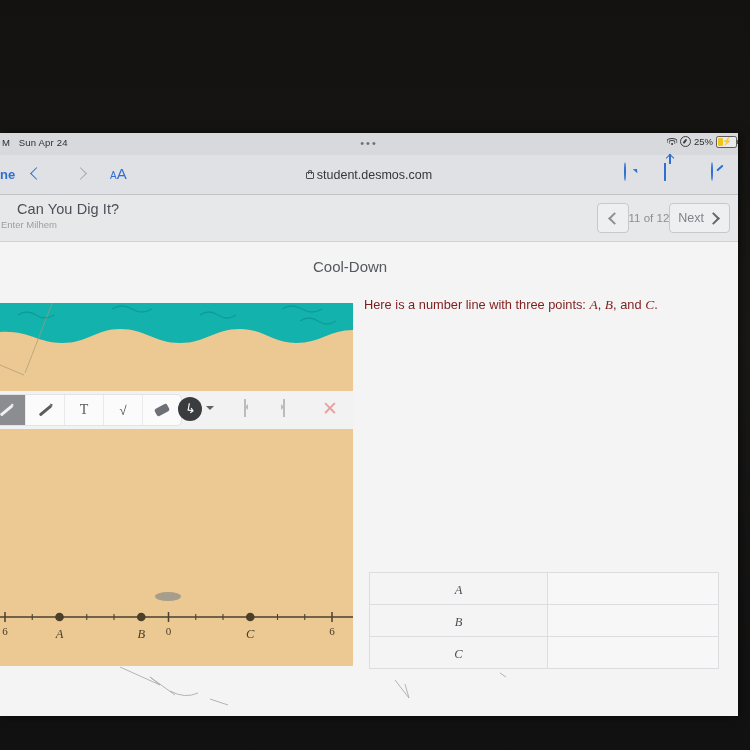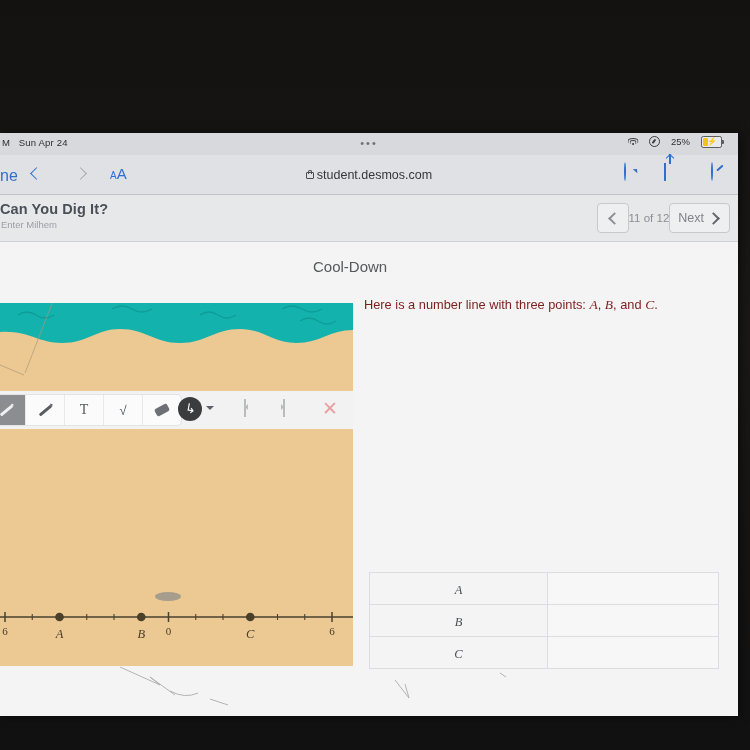--- a/index.html
+++ b/index.html
@@ -17,37 +17,37 @@
 
   
   .screen{position:absolute;left:0;top:133px;width:738px;height:583px;
           background:#ffffff;overflow:hidden;
           box-shadow:2px 0 9px rgba(0,0,0,.55);}
 
   
   .statusbar{position:relative;height:22px;background:#d7d9dc;}
   .sb-left{position:absolute;left:2px;top:4px;font-size:9.5px;color:#2d2f33;letter-spacing:.2px;}
   .sb-dots{position:absolute;left:0;right:0;top:5px;text-align:center;color:#6d7075;font-size:11px;letter-spacing:2px;line-height:10px;}
-  .sb-right{position:absolute;right:16px;top:3px;display:flex;align-items:center;gap:11px;justify-content:center;}
+  .sb-right{position:absolute;right:1px;top:3px;display:flex;align-items:center;gap:3px;justify-content:center;}
   .sb-right .txt{font-size:9.5px;color:#2d2f33;}
   .wifi-ico{display:inline-block;width:10px;height:8px;position:relative;}
   .wifi-ico i{position:absolute;left:50%;transform:translateX(-50%);border:1.1px solid #3a3c40;border-bottom:none;border-radius:50% 50% 0 0;}
   .wifi-ico i:nth-child(1){width:9px;height:4.5px;top:0;}
   .wifi-ico i:nth-child(2){width:5px;height:2.6px;top:2.4px;}
   .wifi-ico i:nth-child(3){width:1.8px;height:1.8px;top:5px;background:#3a3c40;border-radius:50%;border:none;}
   .loc-ico{width:9px;height:9px;border:1.1px solid #3a3c40;border-radius:50%;position:relative;}
   .loc-ico::after{content:"";position:absolute;left:3.2px;top:2px;width:2.4px;height:4.6px;background:#3a3c40;border-radius:1px;transform:rotate(38deg);}
   .battery{width:19px;height:9.5px;border:1px solid #5a5c60;border-radius:2.2px;position:relative;background:#e9eaec;}
   .battery::after{content:"";position:absolute;right:-3px;top:2.6px;width:1.7px;height:4px;background:#5a5c60;border-radius:0 1px 1px 0;}
   .battery .fill{position:absolute;left:1px;top:1px;bottom:1px;width:5px;background:#f0c419;border-radius:1px;}
   .battery .bolt{position:absolute;left:5px;top:0px;font-size:8px;line-height:9.5px;color:#2f3033;}
 
   
   .safaribar{position:relative;height:39px;background:#dfe1e4;border-bottom:1px solid #c2c4c8;}
-  .sf-done{position:absolute;left:0px;top:12px;font-size:16px;color:#2f6fd0;}
+  .sf-done{position:absolute;left:0px;top:12px;font-size:13px;color:#2f6fd0;font-weight:bold;}
   .sf-back{position:absolute;left:26px;top:8px;width:20px;height:22px;}
   .sf-fwd{position:absolute;left:70px;top:8px;width:20px;height:22px;}
   .chev{display:block;width:8px;height:8px;border-left:1.8px solid #2f6fd0;border-bottom:1.8px solid #2f6fd0;margin:6px auto;}
   .chev.l{transform:rotate(45deg);}
   .chev.r{transform:rotate(-135deg);border-color:#a7a9ad;}
   .sf-aa{position:absolute;left:110px;top:11px;color:#2f6fd0;font-size:15px;line-height:16px;}
   .sf-aa .sm{font-size:10px;}
   .sf-url{position:absolute;left:0;right:0;top:13px;text-align:center;font-size:12.5px;color:#35373b;}
   .lock{display:inline-block;width:6px;height:5px;border:1.2px solid #4a4c50;border-radius:1px;position:relative;margin-right:3px;vertical-align:0px;}
   .lock::before{content:"";position:absolute;left:1px;top:-3.2px;width:2.4px;height:3.2px;border:1.2px solid #4a4c50;border-bottom:none;border-radius:2px 2px 0 0;}
@@ -56,21 +56,21 @@
   .reload{width:15px;height:15px;border:1.6px solid #2f6fd0;border-radius:50%;border-top-color:transparent;margin:4px;}
   .reload::after{content:"";position:absolute;right:2px;top:3px;border:3px solid transparent;border-bottom-color:#2f6fd0;transform:rotate(40deg);}
   .share{width:13px;height:16px;border:1.6px solid #2f6fd0;border-top:none;border-radius:0 0 2px 2px;margin:5px auto;position:relative;}
   .share::before{content:"";position:absolute;left:4.3px;top:-9px;width:1.7px;height:10px;background:#2f6fd0;}
   .share::after{content:"";position:absolute;left:1.6px;top:-8.5px;width:5px;height:5px;border-left:1.6px solid #2f6fd0;border-top:1.6px solid #2f6fd0;transform:rotate(45deg);}
   .compass{width:17px;height:17px;border:1.6px solid #2f6fd0;border-radius:50%;margin:3px;position:relative;}
   .compass::after{content:"";position:absolute;left:4px;top:4px;width:8px;height:2.2px;background:#2f6fd0;transform:rotate(-42deg);border-radius:1px;}
 
   
   .actbar{position:relative;height:46px;background:#e7e8ea;border-bottom:1px solid #cfd1d4;}
-  .act-title{position:absolute;left:0px;top:6px;font-size:14.5px;font-weight:bold;color:#4b5058;letter-spacing:.1px;}
+  .act-title{position:absolute;left:17px;top:6px;font-size:14.5px;font-weight:normal;color:#4b5058;letter-spacing:.1px;}
   .act-sub{position:absolute;left:1px;top:24px;font-size:9.5px;color:#9a9ea4;}
   .nav{position:absolute;right:8px;top:8px;display:flex;align-items:center;}
   .navbtn{height:28px;border:1px solid #c6c8cc;border-radius:4px;background:#eeeff1;display:flex;align-items:center;justify-content:center;}
   .navbtn.prev{width:30px;}
   .navbtn.next{padding:0 8px;gap:5px;color:#7f838a;font-size:12.5px;}
   .navchev{width:7px;height:7px;border-left:2px solid #8d9197;border-bottom:2px solid #8d9197;}
   .navchev.l{transform:rotate(45deg);margin-left:3px;}
   .navchev.r{transform:rotate(-135deg);border-color:#63676d;margin-right:3px;}
   .pager{font-size:11.5px;color:#8b8f95;}
 

